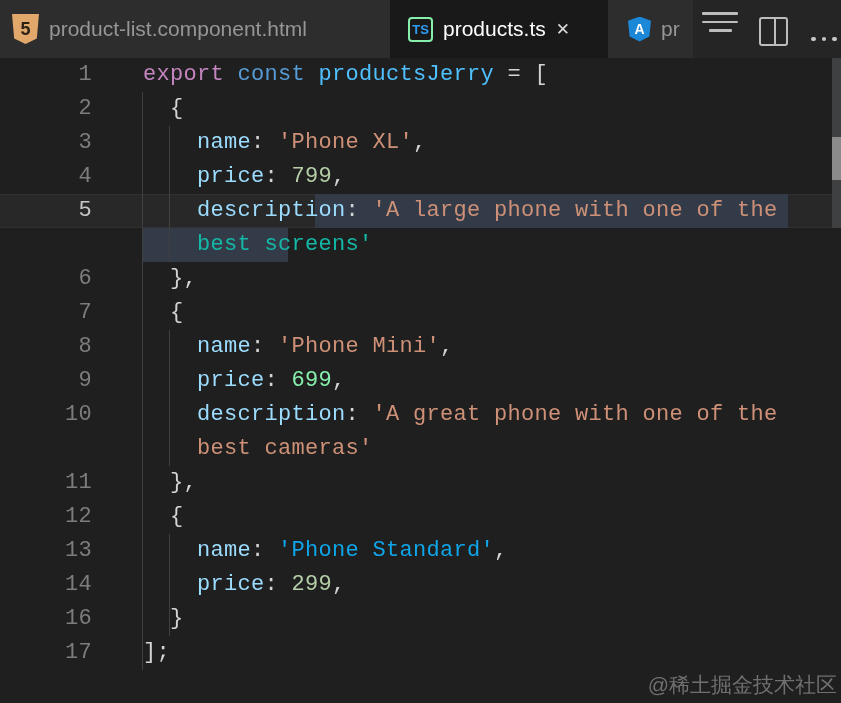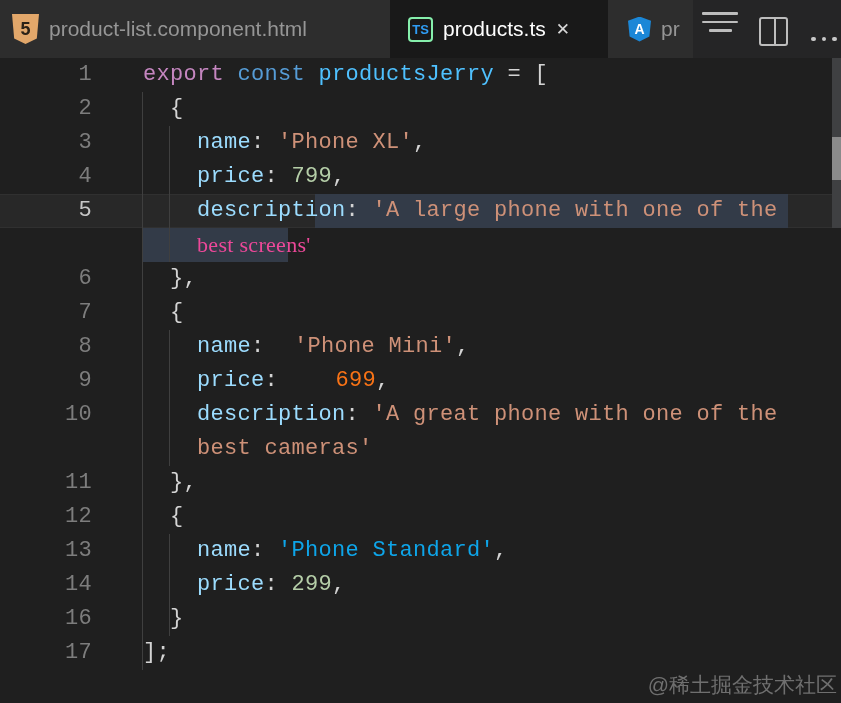--- a/index.html
+++ b/index.html
@@ -108,25 +108,25 @@
     <div class="iguide gB1"></div>
     <div class="iguide gB2"></div>
     <div class="iguide gB3"></div>
 
     <div id="rows">
         <div class="crow"><span class="gnum">1</span><span class="ccode"><span style="color: rgb(197, 134, 192);">export</span><span style="color: rgb(212, 212, 212);"> </span><span style="color: rgb(86, 156, 214);">const</span><span style="color: rgb(212, 212, 212);"> </span><span style="color: rgb(79, 193, 255);">productsJerry</span><span style="color: rgb(212, 212, 212);"> = [</span></span></div>
         <div class="crow"><span class="gnum">2</span><span class="ccode"><span style="color: rgb(212, 212, 212);">  {</span></span></div>
         <div class="crow"><span class="gnum">3</span><span class="ccode"><span style="color: rgb(212, 212, 212);">    </span><span style="color: rgb(156, 220, 254);">name</span><span style="color: rgb(212, 212, 212);">: </span><span style="color: rgb(206, 145, 120);">'Phone XL'</span><span style="color: rgb(212, 212, 212);">,</span></span></div>
         <div class="crow"><span class="gnum">4</span><span class="ccode"><span style="color: rgb(212, 212, 212);">    </span><span style="color: rgb(156, 220, 254);">price</span><span style="color: rgb(212, 212, 212);">: </span><span style="color: rgb(181, 206, 168);">799</span><span style="color: rgb(212, 212, 212);">,</span></span></div>
         <div class="crow"><span class="gnum active">5</span><span class="ccode"><span style="color: rgb(212, 212, 212);">    </span><span style="color: rgb(156, 220, 254);">description</span><span style="color: rgb(212, 212, 212);">: </span><span style="color: rgb(206, 145, 120);">'A large phone with one of the</span></span></div>
-        <div class="crow"><span class="gnum"></span><span class="ccode"><span style="color: rgb(212, 212, 212);">    </span><span style="color: #ec4899; font-family: Liberation Serif, serif;">best screens'</span></span></div>
+        <div class="crow"><span class="gnum"></span><span class="ccode"><span style="color: rgb(212, 212, 212);">    </span><span style="color: #14b8a6;">best screens'</span></span></div>
         <div class="crow"><span class="gnum">6</span><span class="ccode"><span style="color: rgb(212, 212, 212);">  },</span></span></div>
         <div class="crow"><span class="gnum">7</span><span class="ccode"><span style="color: rgb(212, 212, 212);">  {</span></span></div>
-        <div class="crow"><span class="gnum">8</span><span class="ccode"><span style="color: rgb(212, 212, 212);">    </span><span style="color: rgb(156, 220, 254);">name</span><span style="color: rgb(212, 212, 212);">: </span><span style="color: rgb(206, 145, 120); margin-left: 16px;">'Phone Mini'</span><span style="color: rgb(212, 212, 212);">,</span></span></div>
-        <div class="crow"><span class="gnum">9</span><span class="ccode"><span style="color: rgb(212, 212, 212);">    </span><span style="color: rgb(156, 220, 254);">price</span><span style="color: rgb(212, 212, 212);">: </span><span style="color: #f97316; margin-left: 44px;">699</span><span style="color: rgb(212, 212, 212);">,</span></span></div>
+        <div class="crow"><span class="gnum">8</span><span class="ccode"><span style="color: rgb(212, 212, 212);">    </span><span style="color: rgb(156, 220, 254);">name</span><span style="color: rgb(212, 212, 212);">: </span><span style="color: rgb(206, 145, 120);">'Phone Mini'</span><span style="color: rgb(212, 212, 212);">,</span></span></div>
+        <div class="crow"><span class="gnum">9</span><span class="ccode"><span style="color: rgb(212, 212, 212);">    </span><span style="color: rgb(156, 220, 254);">price</span><span style="color: rgb(212, 212, 212);">: </span><span style="color: #86efac;">699</span><span style="color: rgb(212, 212, 212);">,</span></span></div>
         <div class="crow"><span class="gnum">10</span><span class="ccode"><span style="color: rgb(212, 212, 212);">    </span><span style="color: rgb(156, 220, 254);">description</span><span style="color: rgb(212, 212, 212);">: </span><span style="color: rgb(206, 145, 120);">'A great phone with one of the</span></span></div>
         <div class="crow"><span class="gnum"></span><span class="ccode"><span style="color: rgb(212, 212, 212);">    </span><span style="color: rgb(206, 145, 120);">best cameras'</span></span></div>
         <div class="crow"><span class="gnum">11</span><span class="ccode"><span style="color: rgb(212, 212, 212);">  },</span></span></div>
         <div class="crow"><span class="gnum">12</span><span class="ccode"><span style="color: rgb(212, 212, 212);">  {</span></span></div>
         <div class="crow"><span class="gnum">13</span><span class="ccode"><span style="color: rgb(212, 212, 212);">    </span><span style="color: rgb(156, 220, 254);">name</span><span style="color: rgb(212, 212, 212);">: </span><span style="color: #0ea5e9;">'Phone Standard'</span><span style="color: rgb(212, 212, 212);">,</span></span></div>
         <div class="crow"><span class="gnum">14</span><span class="ccode"><span style="color: rgb(212, 212, 212);">    </span><span style="color: rgb(156, 220, 254);">price</span><span style="color: rgb(212, 212, 212);">: </span><span style="color: rgb(181, 206, 168);">299</span><span style="color: rgb(212, 212, 212);">,</span></span></div>
         <div class="crow"><span class="gnum">16</span><span class="ccode"><span style="color: rgb(212, 212, 212);">  }</span></span></div>
         <div class="crow"><span class="gnum">17</span><span class="ccode"><span style="color: rgb(212, 212, 212);">];</span></span></div>
       </div>
 

